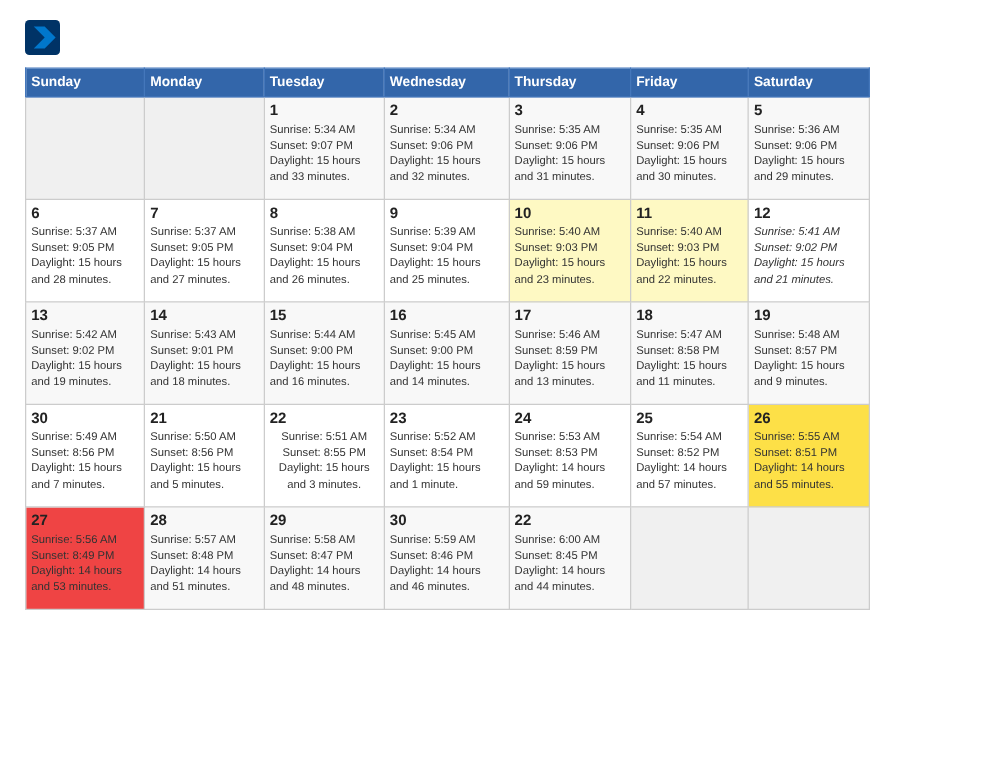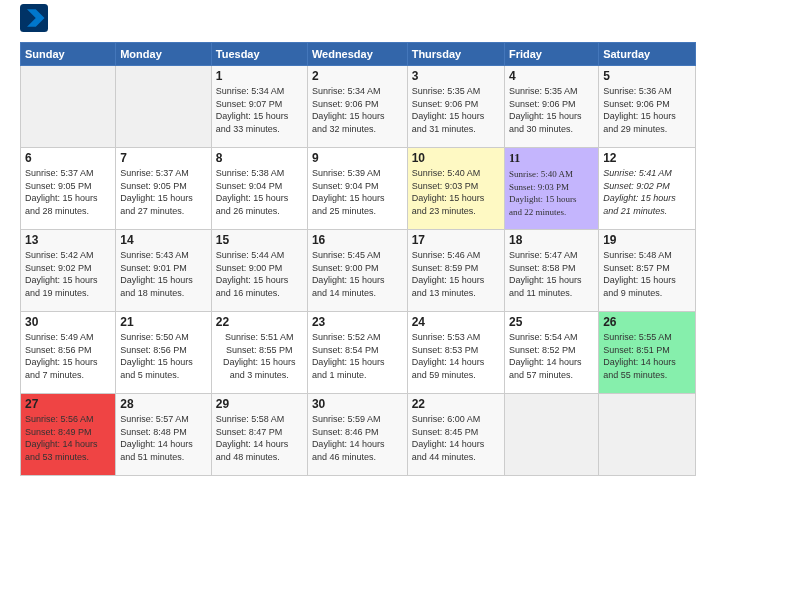--- a/index.html
+++ b/index.html
@@ -6,21 +6,21 @@
     body {
       font-family: Arial, sans-serif;
       background: #fff;
       width: 792px;
       height: 612px;
       overflow: hidden;
     }
     .page {
       width: 716px;
       min-height: 612px;
-      padding: 4px 20px 10px 20px;
+      padding: 16px 20px 10px 20px;
       background: #fff;
     }
     .header-area {
       display: flex;
       justify-content: space-between;
       align-items: flex-start;
       margin-bottom: 10px;
     }
     .logo {
       display: flex;
@@ -199,21 +199,21 @@
 Daylight: 15 hours
 and 25 minutes.</div>
           </td>
           <td style="background: #fef9c3;">
             <span class="day-number">10</span>
             <div class="day-info" style="white-space: pre-line;">Sunrise: 5:40 AM
 Sunset: 9:03 PM
 Daylight: 15 hours
 and 23 minutes.</div>
           </td>
-          <td style="background: #c4b5fd; font-family: Liberation Serif, serif;">
+          <td style="background: #fef9c3;">
             <span class="day-number">11</span>
             <div class="day-info" style="white-space: pre-line;">Sunrise: 5:40 AM
 Sunset: 9:03 PM
 Daylight: 15 hours
 and 22 minutes.</div>
           </td>
           <td style="background: rgb(255, 255, 255);">
             <span class="day-number">12</span>
             <div class="day-info" style="white-space: pre-line; font-style: italic;">Sunrise: 5:41 AM
 Sunset: 9:02 PM
@@ -308,21 +308,21 @@
 Daylight: 14 hours
 and 59 minutes.</div>
           </td>
           <td style="background: rgb(255, 255, 255);">
             <span class="day-number">25</span>
             <div class="day-info" style="white-space: pre-line;">Sunrise: 5:54 AM
 Sunset: 8:52 PM
 Daylight: 14 hours
 and 57 minutes.</div>
           </td>
-          <td style="background: #86efac;">
+          <td style="background: #fde047;">
             <span class="day-number">26</span>
             <div class="day-info" style="white-space: pre-line;">Sunrise: 5:55 AM
 Sunset: 8:51 PM
 Daylight: 14 hours
 and 55 minutes.</div>
           </td>
         </tr>
         <tr>
           <td style="background: #ef4444; margin-top: 13px;">
             <span class="day-number">27</span>

